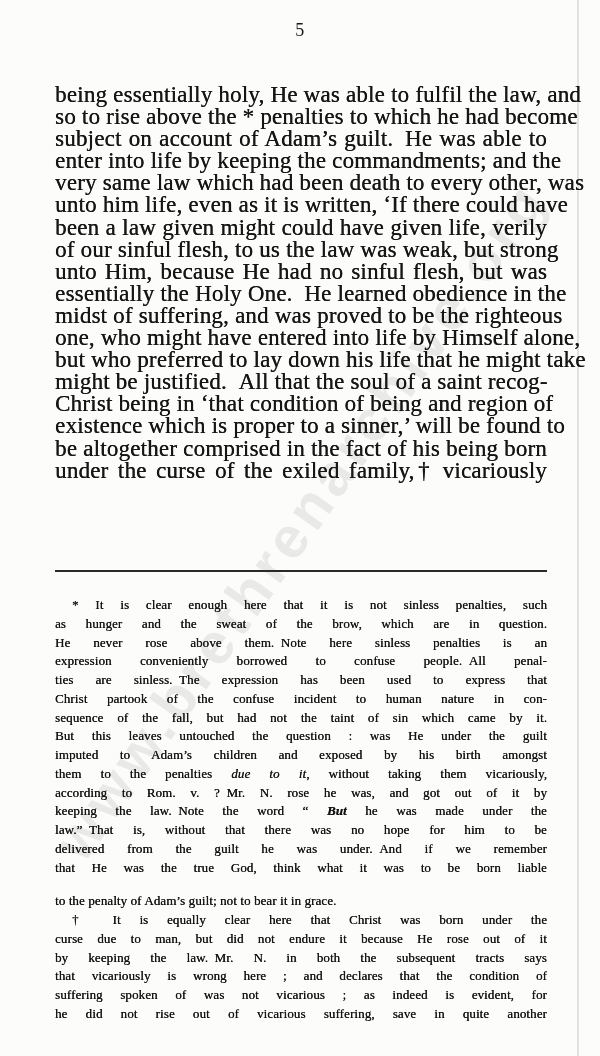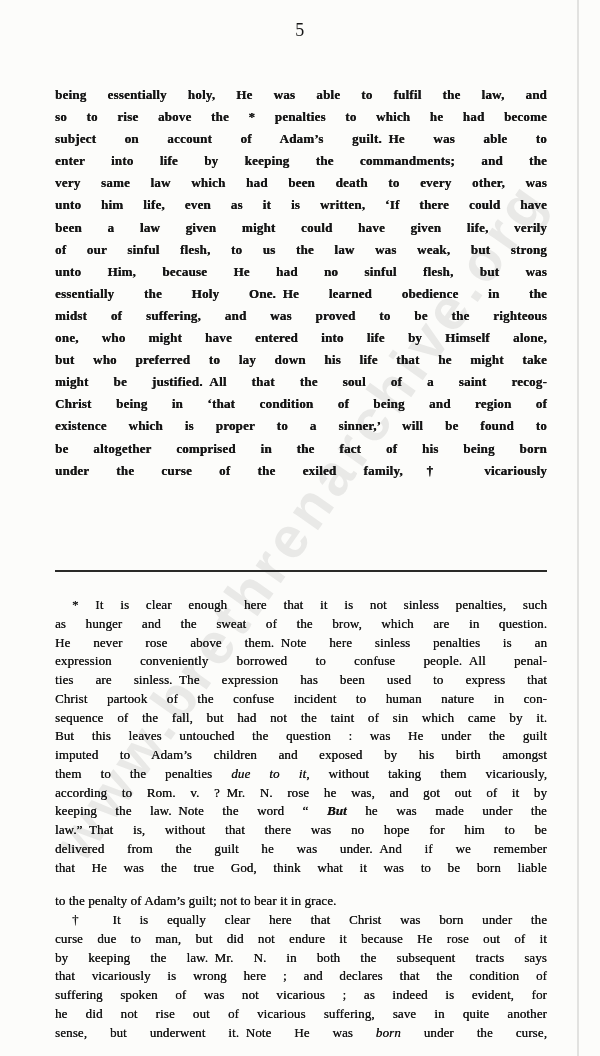--- a/index.html
+++ b/index.html
@@ -49,25 +49,24 @@
     font-size: 18px;
     letter-spacing: 0.5px;
   }
   .text-col {
     position: absolute;
     left: 55px;
     width: 492px;
   }
   .main-text {
     top: 84px;
-    font-size: 13px;
+    font-size: 23px;
     line-height: 22.1px;
     letter-spacing: 0.2px;
     text-shadow: 0.3px 0 0 currentColor;
-    font-weight: bold;
   }
   .rule {
     position: absolute;
     left: 55px;
     top: 570px;
     width: 492px;
     height: 2px;
     background: #2a2a28;
   }
   .footnotes {
@@ -137,16 +136,15 @@
         <div class="line">that He was the true God, think what it was to be born liable</div>
         <div class="line">to the penalty of Adam’s guilt; not to bear it in grace.</div>
       </div>
     <div class="fn fn-dagger">
         <div class="line">† It is equally clear here that Christ was born under the</div>
         <div class="line">curse due to man, but did not endure it because He rose out of it</div>
         <div class="line">by keeping the law. Mr. N. in both the subsequent tracts says</div>
         <div class="line">that vicariously is wrong here ; and declares that the condition of</div>
         <div class="line">suffering spoken of was not vicarious ; as indeed is evident, for</div>
         <div class="line">he did not rise out of vicarious suffering, save in quite another</div>
-        <div class="line">sense, but underwent it. Note He was <i>born</i> under the curse,</div>
       </div>
   </div>
 </div>
 
 </body></html>

